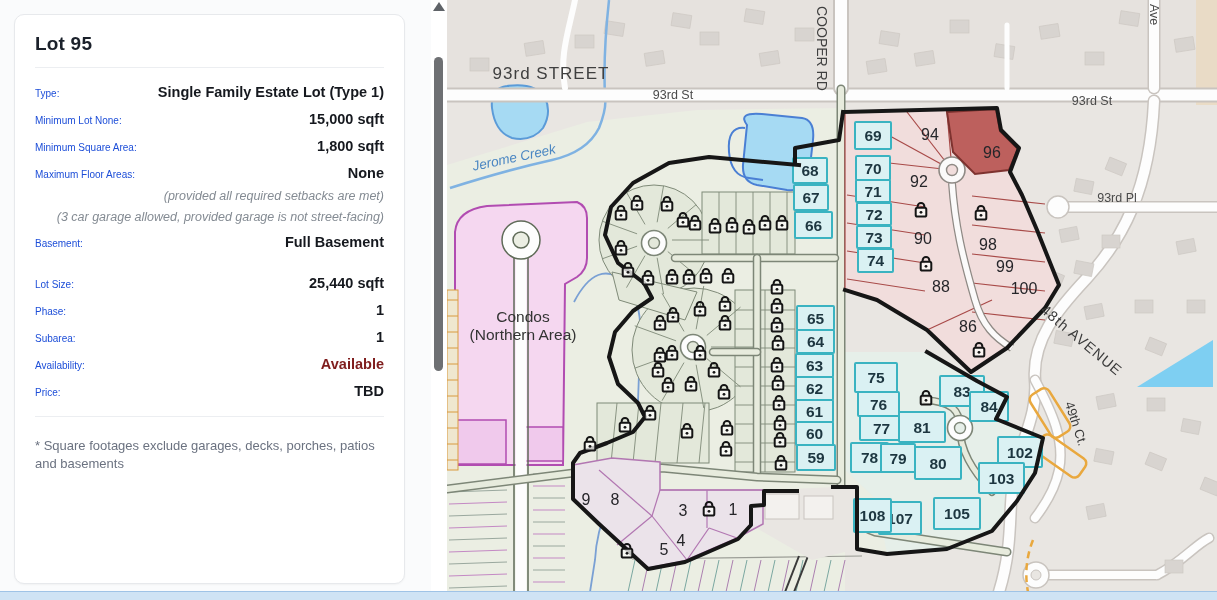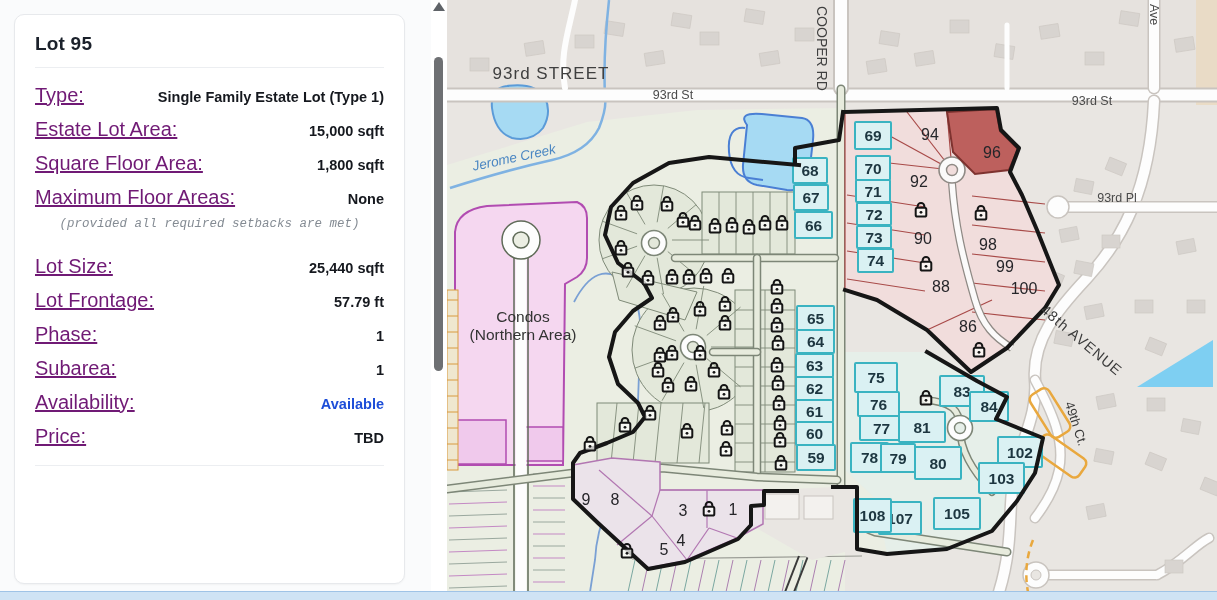--- a/index.html
+++ b/index.html
@@ -3,23 +3,23 @@
 <meta charset="utf-8">
 <style>
   html,body{margin:0;padding:0;}
   body{width:1217px;height:600px;overflow:hidden;background:#f6f7f9;font-family:"Liberation Sans",sans-serif;position:relative;}
   
   .panel-wrap{position:absolute;left:0;top:0;width:431px;height:592px;background:#fafbfc;}
   .card{position:absolute;left:14px;top:14px;width:391px;height:570px;background:#ffffff;border:1px solid #e7e9ec;border-radius:10px;box-shadow:0 1px 2px rgba(0,0,0,.04);box-sizing:border-box;padding:18px 20px 0 20px;overflow:hidden;}
   .card h1{font-size:19px;margin:0 0 12px 0;color:#1b212b;letter-spacing:.2px;}
   .divider{height:1px;background:#eceef1;margin:0 0 10px 0;}
   .rowline{display:flex;justify-content:space-between;align-items:baseline;padding:5.5px 0;}
-  .rowline .lbl{color:#701a75;font-size:20px;text-decoration:underline;}
+  .rowline .lbl{color:#1d4ed8;font-size:10px;}
   .rowline .val{color:#15181e;font-size:14.5px;font-weight:700;text-align:center;}
-  .noteline{text-align:center;color:#848b93;font-size:12.5px;font-style:italic;padding:3px 0 4px 0;font-family:Liberation Mono, monospace;}
+  .noteline{text-align:right;color:#848b93;font-size:12.5px;font-style:italic;padding:3px 0 4px 0;}
   .spacerline{height:14px;}
   .footnote{color:#6b7280;font-size:13px;line-height:1.4;padding-top:10px;}
   
   .vscroll{position:absolute;left:431px;top:0;width:16px;height:592px;background:#ffffff;}
   .vscroll .arrow{position:absolute;left:2px;top:2px;width:0;height:0;border-left:6px solid transparent;border-right:6px solid transparent;border-bottom:9px solid #5f6368;}
   .vscroll .thumb{position:absolute;left:3px;top:57px;width:9px;height:314px;background:#6e7073;border-radius:5px;}
   
   .map{position:absolute;left:447px;top:0;width:770px;height:592px;background:#e9e6e2;}
   .map svg{display:block;}
   
@@ -46,59 +46,61 @@
 <div class="panel-wrap">
   <div class="card">
     <h1>Lot 95</h1>
     <div class="divider"></div>
     <div id="panel-rows">
         <div class="rowline">
           <span class="lbl">Type:</span>
           <span class="val">Single Family Estate Lot (Type 1)</span>
         </div>
         <div class="rowline">
-          <span class="lbl">Estate Lot Area:</span>
+          <span class="lbl">Minimum Lot None:</span>
           <span class="val">15,000 sqft</span>
         </div>
         <div class="rowline">
-          <span class="lbl">Square Floor Area:</span>
+          <span class="lbl">Minimum Square Area:</span>
           <span class="val">1,800 sqft</span>
         </div>
         <div class="rowline">
           <span class="lbl">Maximum Floor Areas:</span>
           <span class="val">None</span>
         </div>
         <div class="noteline">(provided all required setbacks are met)</div>
+        <div class="noteline">(3 car garage allowed, provided garage is not street-facing)</div>
+        <div class="rowline">
+          <span class="lbl">Basement:</span>
+          <span class="val">Full Basement</span>
+        </div>
         <div class="spacerline"></div>
         <div class="rowline">
           <span class="lbl">Lot Size:</span>
           <span class="val">25,440 sqft</span>
         </div>
         <div class="rowline">
-          <span class="lbl">Lot Frontage:</span>
-          <span class="val">57.79 ft</span>
-        </div>
-        <div class="rowline">
           <span class="lbl">Phase:</span>
           <span class="val">1</span>
         </div>
         <div class="rowline">
           <span class="lbl">Subarea:</span>
           <span class="val">1</span>
         </div>
         <div class="rowline">
           <span class="lbl">Availability:</span>
-          <span class="val" style="color: #1d4ed8;">Available</span>
+          <span class="val" style="color: #7f1d1d;">Available</span>
         </div>
         <div class="rowline">
           <span class="lbl">Price:</span>
           <span class="val">TBD</span>
         </div>
       </div>
     <div class="divider" style="margin-top:12px"></div>
+    <div class="footnote">* Square footages exclude garages, decks, porches, patios and basements</div>
   </div>
 </div>
 
 <div class="vscroll">
   <div class="arrow"></div>
   <div class="thumb"></div>
 </div>
 
 <div class="map">
 <svg id="plat" width="770" height="592" viewBox="0 0 770 592">

